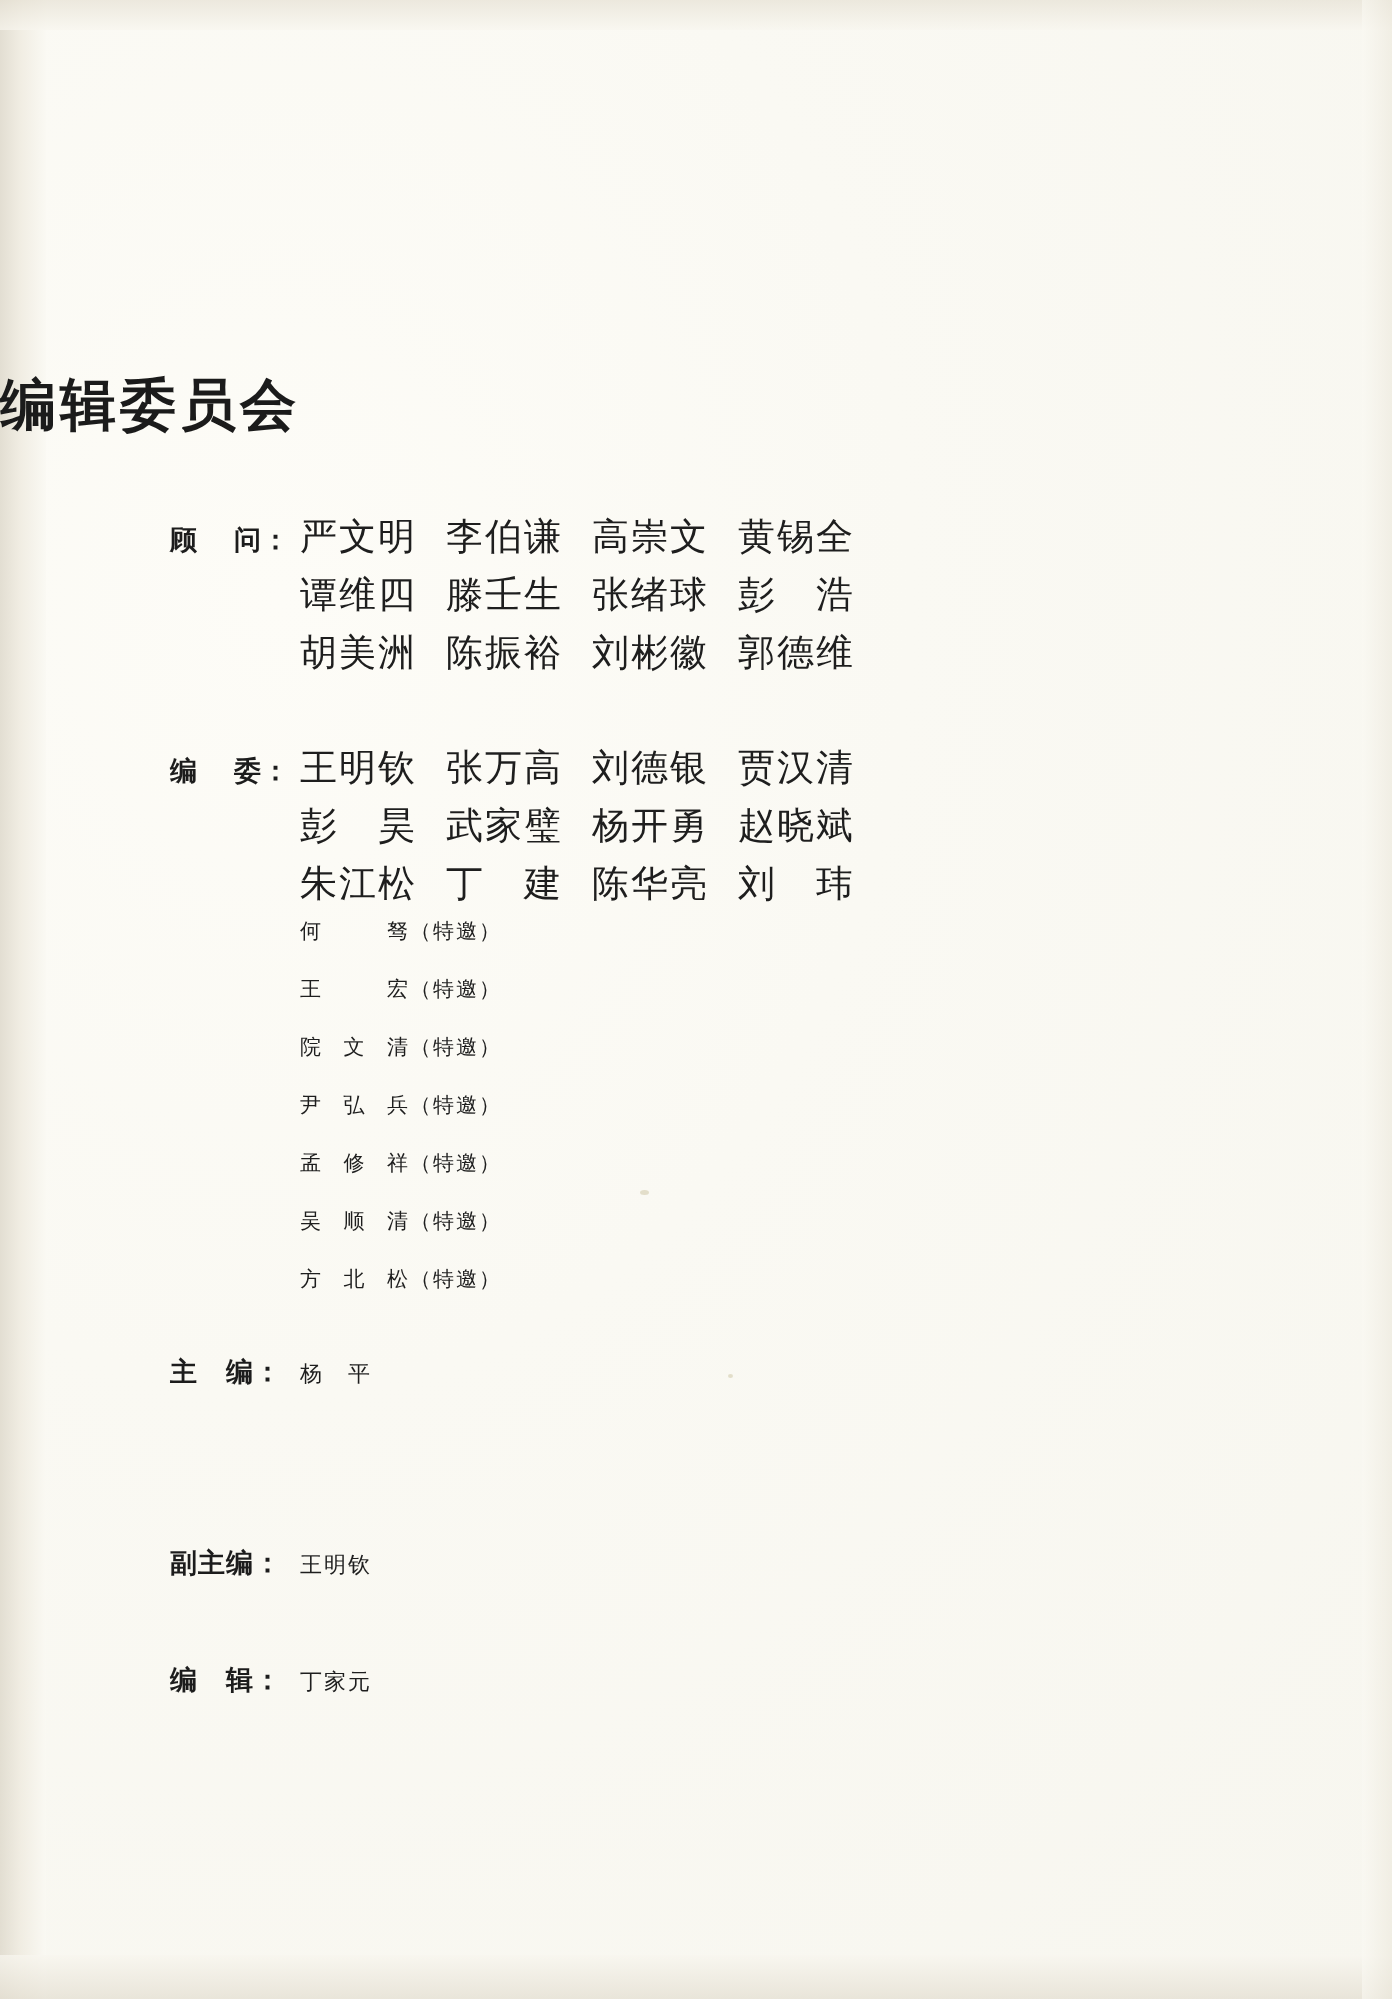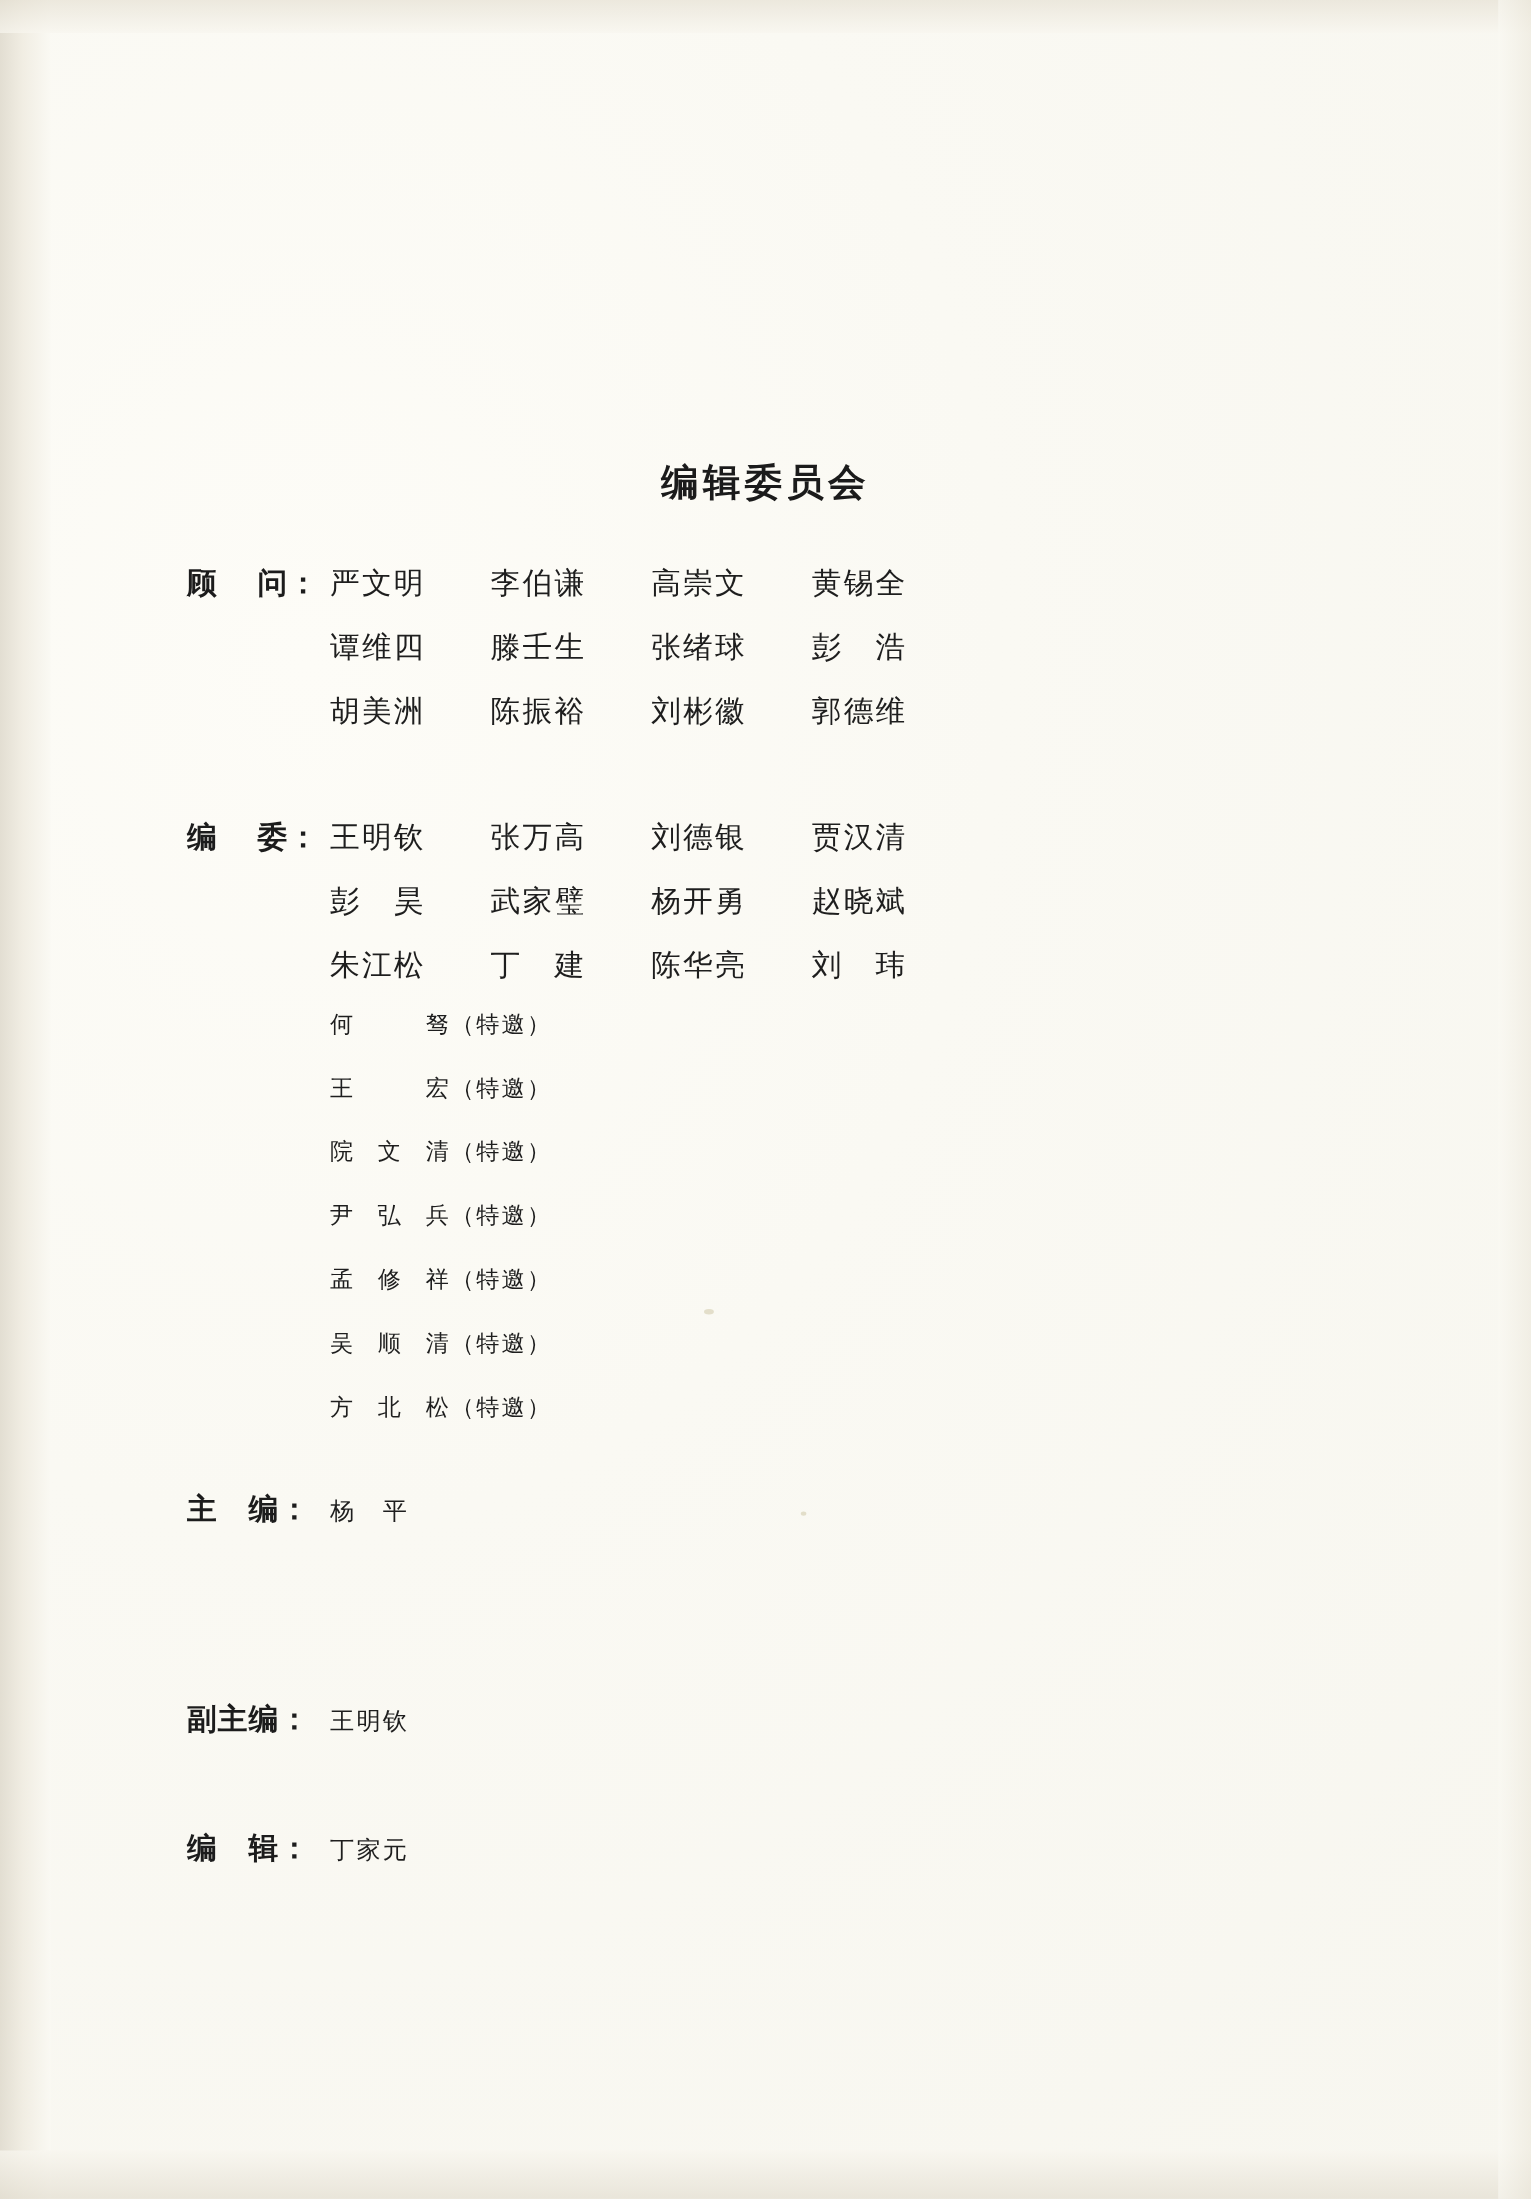--- a/index.html
+++ b/index.html
@@ -56,27 +56,26 @@
     top: 0;
     width: 1392px;
     height: 1999px;
   }
 
   .title {
     position: absolute;
     left: 0;
     top: 368px;
     width: 1392px;
-    text-align: center;
-    font-size: 34px;
+    text-align: left;
+    font-size: 56px;
     font-weight: bold;
     letter-spacing: 4px;
     color: #1b1b1b;
     font-family: "DejaVu Serif", "Liberation Serif", serif;
-    margin-top: 48px;
   }
 
   .block {
     position: absolute;
     left: 170px;
   }
 
   .row {
     display: flex;
     align-items: baseline;
@@ -103,21 +102,21 @@
     display: inline-block;
   }
 
   .names {
     display: flex;
   }
 
   .name {
     width: 146px;
     flex: 0 0 146px;
-    font-size: 27px;
+    font-size: 37px;
     color: #1e1e1e;
     letter-spacing: 2px;
     font-family: "DejaVu Serif", "Liberation Serif", serif;
     text-align: left;
   }
 
   .special {
     font-size: 21px;
     color: #1e1e1e;
     letter-spacing: 2px;

